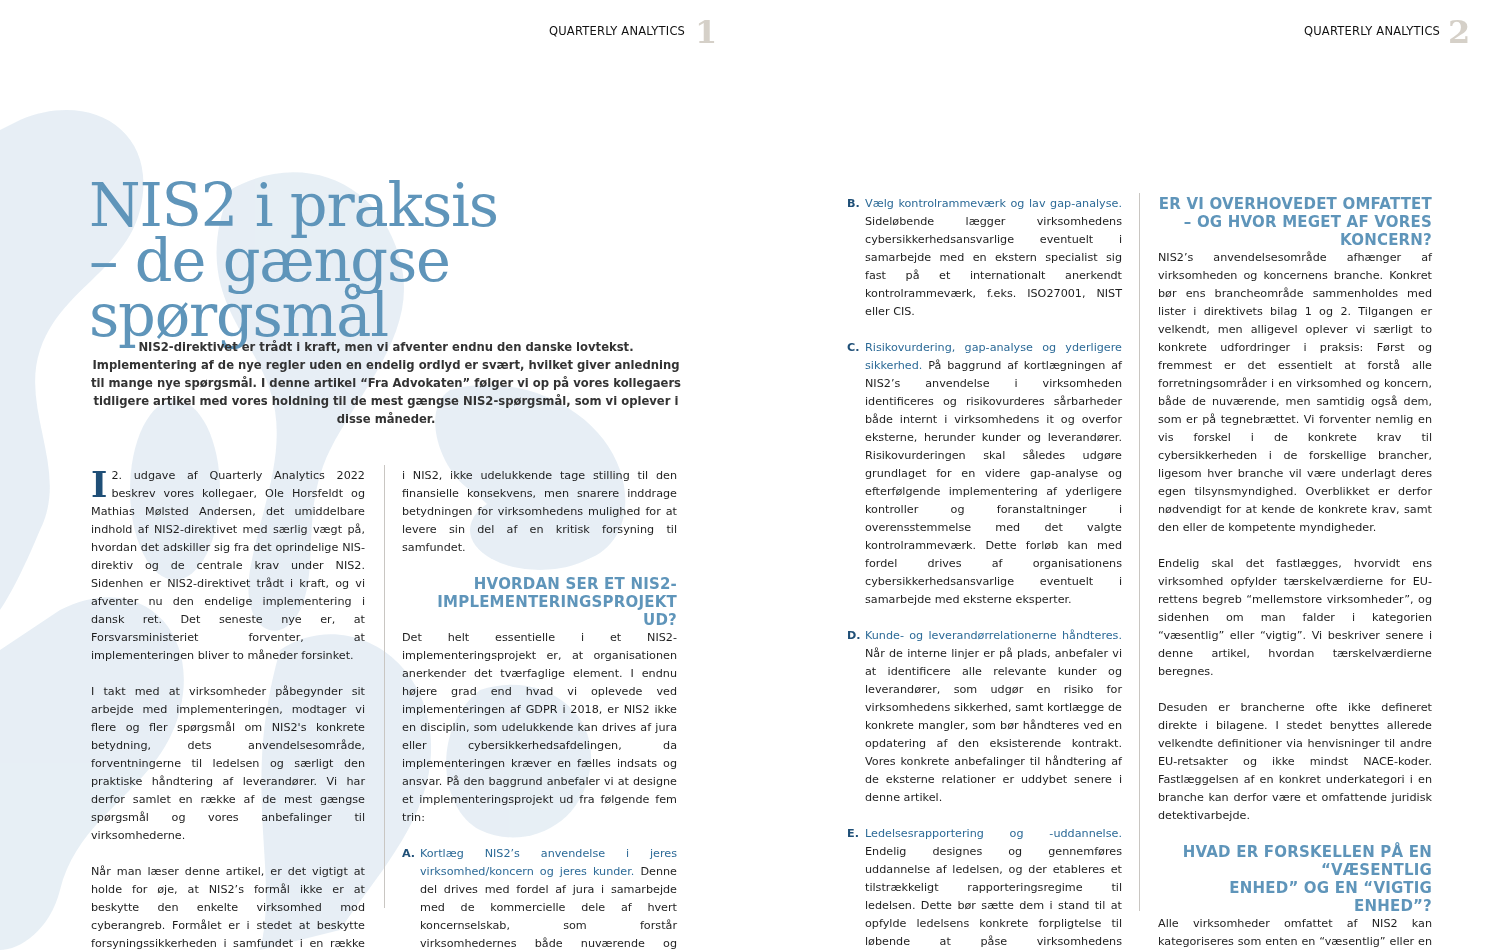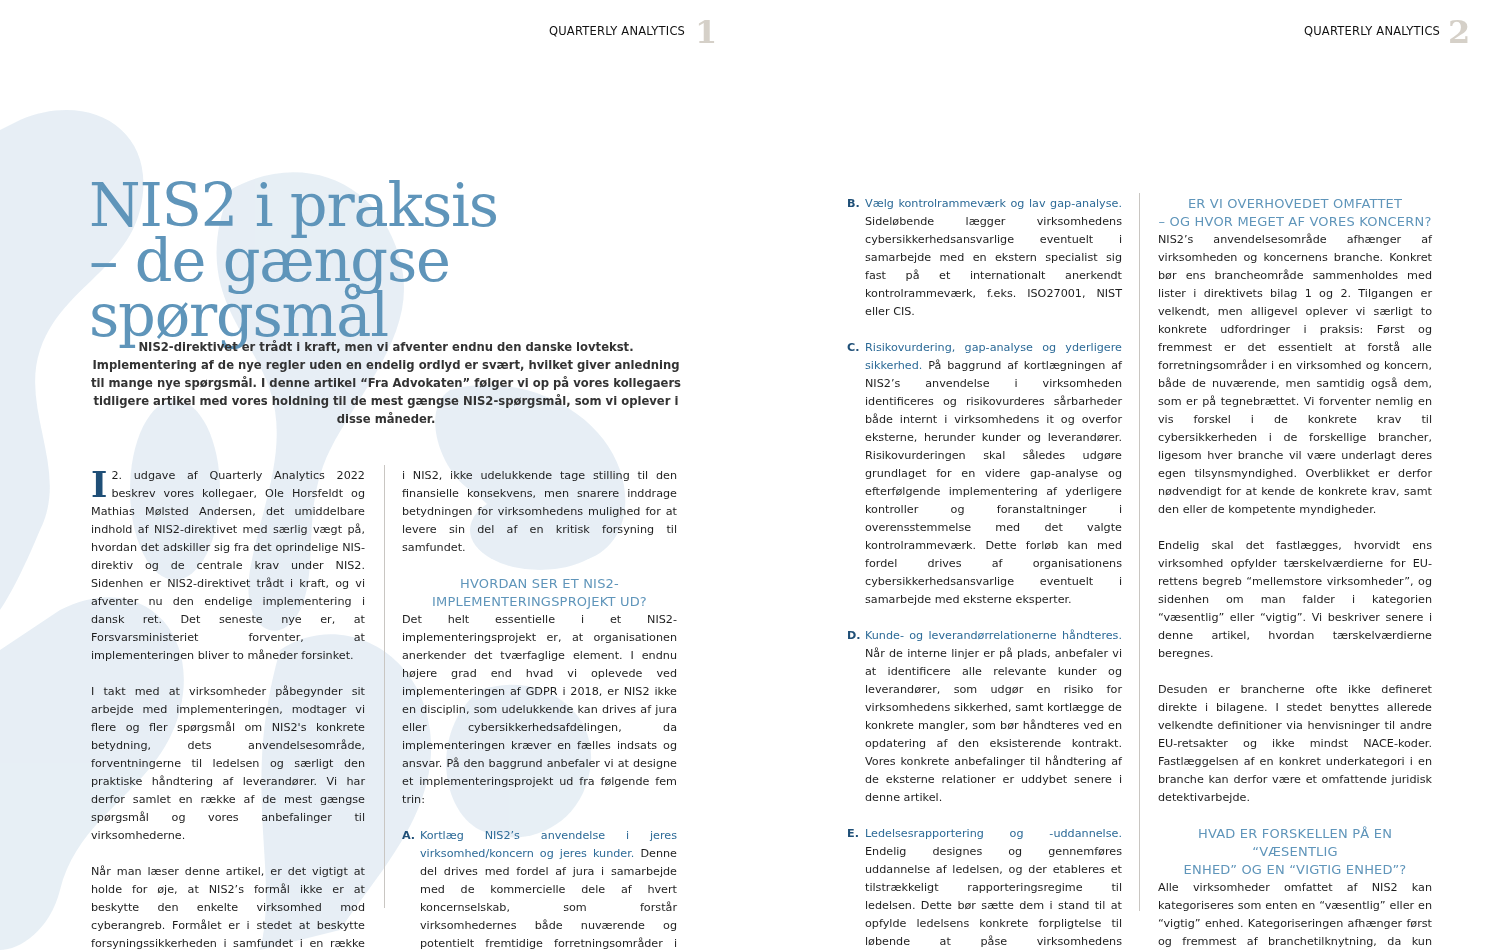--- a/index.html
+++ b/index.html
@@ -28,21 +28,21 @@
   .col2 { left: 402px; top: 467px; width: 275px; }
   .col3 { left: 847px; top: 195px; width: 275px; }
   .col4 { left: 1158px; top: 195px; width: 274px; }
 
   .rule { position: absolute; width: 1px; background: #c9c6c2; }
   .rule1 { left: 384px; top: 465px; height: 443px; }
   .rule2 { left: 1139px; top: 193px; height: 718px; }
 
   .dropcap { float: left; font-family: "DejaVu Serif", serif; font-weight: bold; font-size: 35px; line-height: 30px; color: #1f4f77; margin: 3px 4px 0 0; }
 
-  .subhead { font-weight: normal; color: #5f95ba; font-size: 13px; line-height: 18px; letter-spacing: 0.2px; text-align: center; }
+  .subhead { font-weight: bold; color: #5f95ba; font-size: 15px; line-height: 18px; letter-spacing: 0.2px; text-align: right; }
 
   .step { position: relative; padding-left: 18px; margin-bottom: 18px; }
   .step .letter { position: absolute; left: 0; top: 0; font-weight: bold; color: #1f4f77; }
   .step .lead-in { color: #2c6a97; }
 </style>
 </head>
 <body>
 
 <div class="spread">
 

